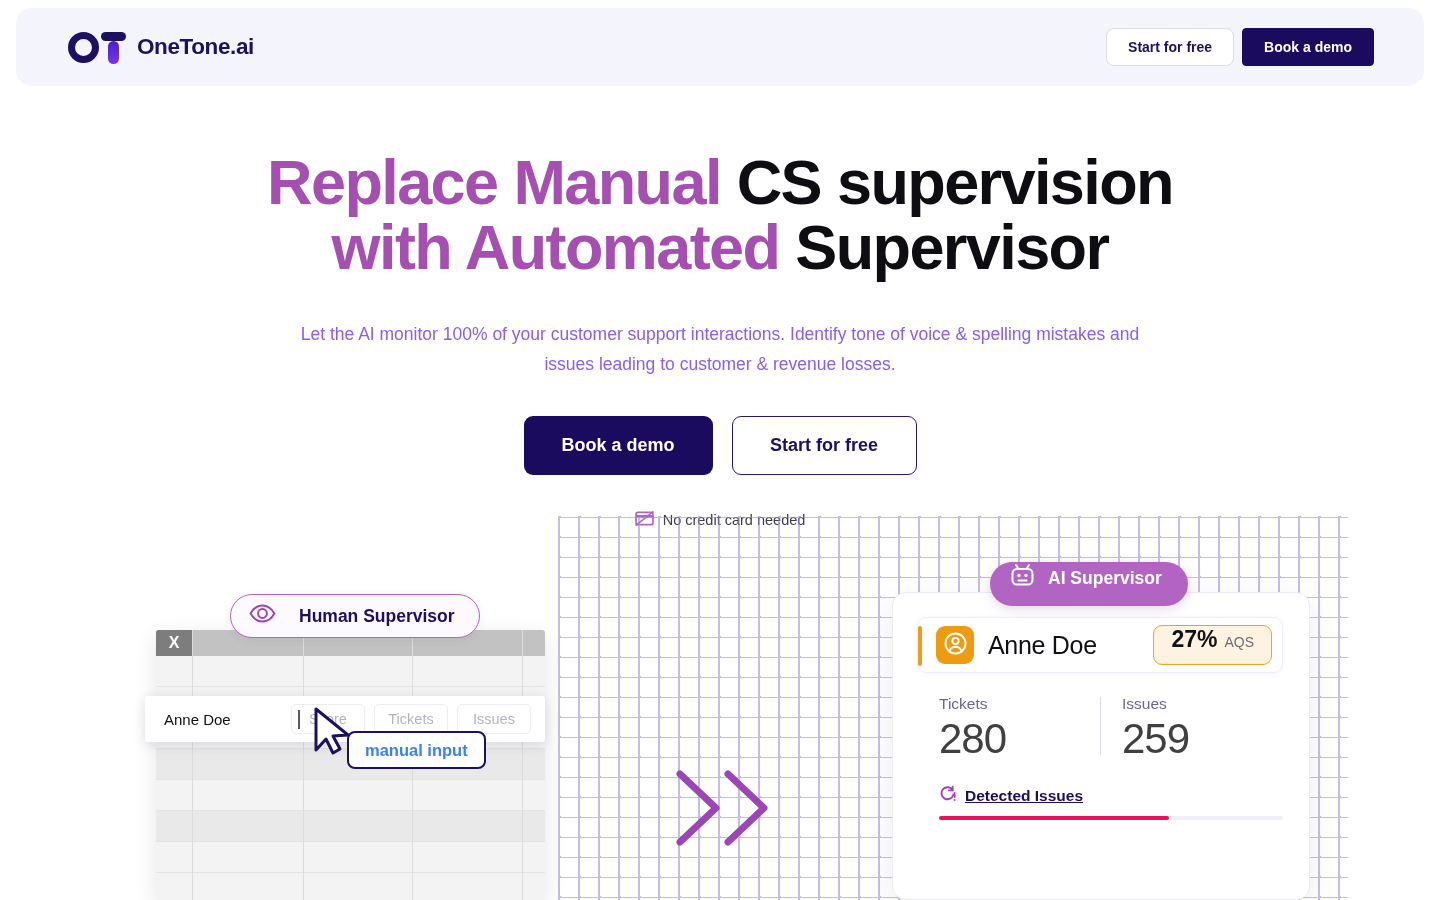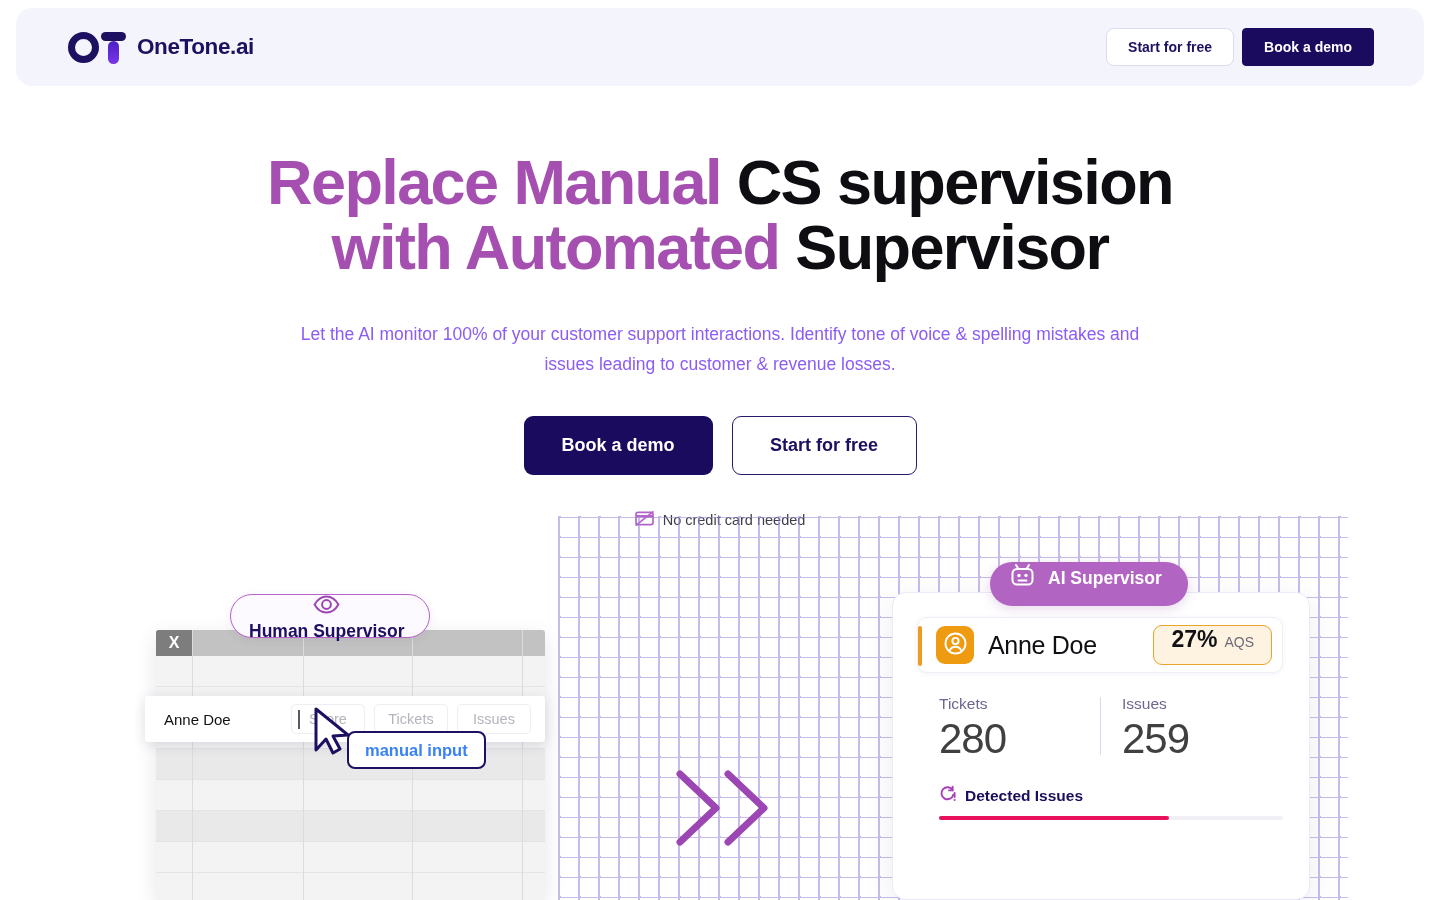--- a/index.html
+++ b/index.html
@@ -173,25 +173,24 @@
     font-size: 16.5px; font-weight: bold; color: #3b82f6;
     white-space: nowrap;
   }
 
   
   .pill-human {
     position: absolute; left: 230px; top: 594px;
     height: 44px; padding: 0 24px 0 18px;
     background: #fdfaff;
     border: 1.6px solid #b463c8; border-radius: 22px;
-    display: flex; align-items: center; gap: 2px;
+    display: flex; align-items: center; gap: 23px;
     font-size: 17.5px; font-weight: bold; color: #1e1060;
     box-shadow: 0 2px 10px rgba(80,30,120,0.07);
     z-index: 5;
-    flex-direction: column;
   }
   .pill-ai {
     position: absolute; left: 990px; top: 562px;
     height: 44px; padding: 0 26px 12px 19px;
     background: #b264c2;
     border-radius: 22px;
     display: flex; align-items: center; gap: 12px;
     font-size: 17.5px; font-weight: bold; color: #ffffff;
     box-shadow: 0 3px 12px rgba(120,50,150,0.18);
     z-index: 5;
@@ -246,21 +245,21 @@
     margin-top: 2px;
     font-size: 42px; font-weight: normal; color: #404040; letter-spacing: -1px;
   }
   .stat-divider {
     position: absolute; left: 50%; top: 2px; width: 1px; height: 58px; background: #ddd9ec;
   }
 
   .detected {
     margin-top: 22px; margin-left: 22px;
     display: flex; align-items: center; gap: 8px;
-    font-size: 15.5px; font-weight: bold; color: #1a0f5c;
+    font-size: 15.5px; font-weight: bold; color: #1a0f5c; text-decoration: underline;
   }
   .issue-row {
     margin-top: 21px; margin-left: 22px; margin-right: 0;
     display: flex; align-items: center;
   }
   .issue-name { font-size: 15.5px; font-weight: bold; color: #121216; }
   .info-icon { margin-left: 10px; display: flex; }
   .issue-count { margin-left: auto; font-size: 14.5px; color: #1a0f5c; font-weight: bold; }
   .issue-count .tot { color: #9a96ad; font-weight: normal; }
   .bar-track {

